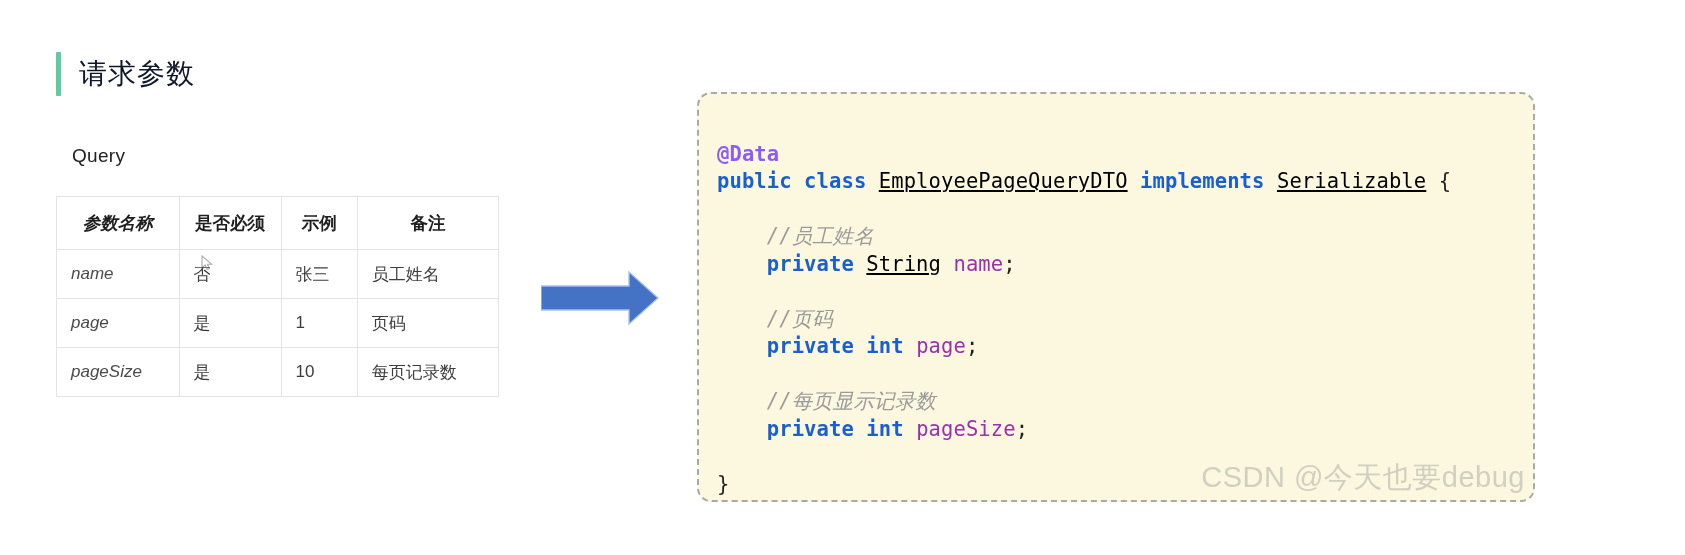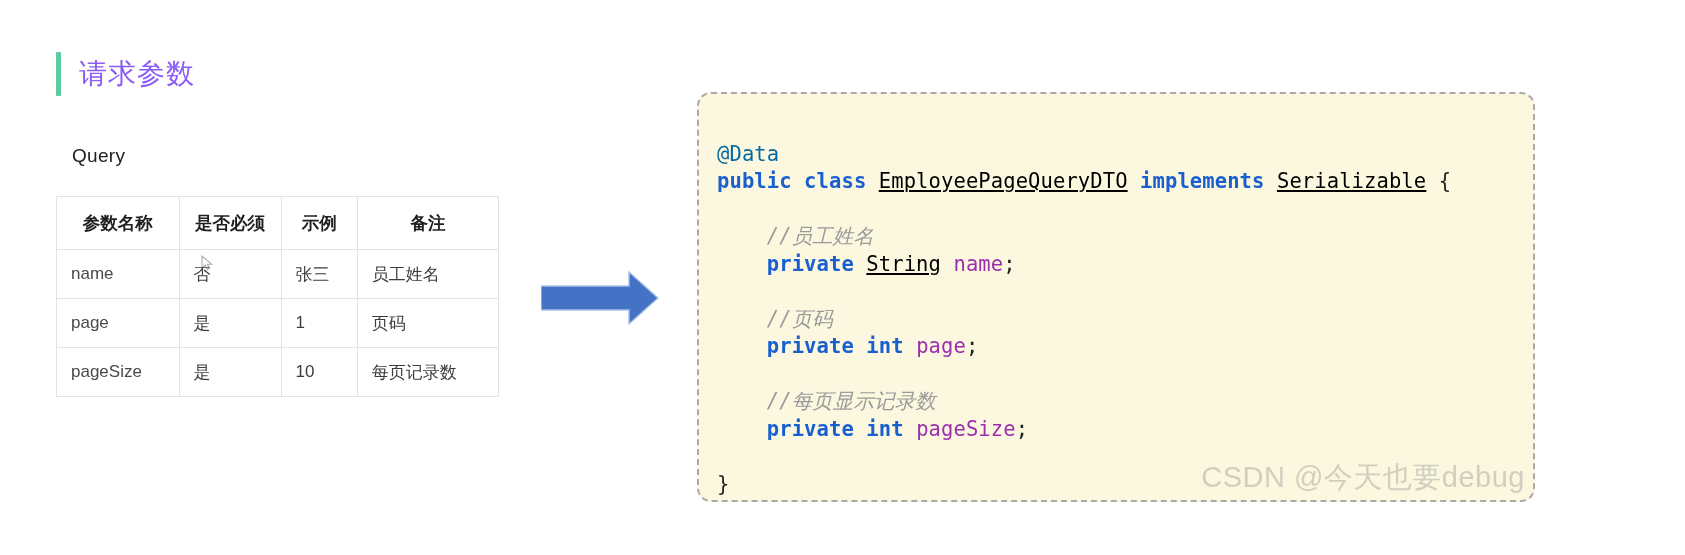--- a/index.html
+++ b/index.html
@@ -24,21 +24,21 @@
   }
   .heading-accent {
     width: 5px; height: 44px;
     background: #5ecba1;
     border-radius: 1px;
     margin-right: 18px;
   }
   .heading-text {
     font-size: 28px;
     font-weight: 400;
-    color: #8b5cf6;
+    color: #0f172a;
     letter-spacing: 1px;
     line-height: 44px;
   }
 
   .query-label {
     position: absolute; left: 72px; top: 145px;
     font-size: 19px; font-weight: normal; color: #222222;
     letter-spacing: .3px;
   }
 
@@ -60,21 +60,21 @@
     white-space: nowrap;
   }
   .param-table th {
     font-weight: bold;
     color: #1f1f1f;
     font-size: 17.5px;
     text-align: center;
     height: 53px;
   }
   .param-table th.th-name { text-align: center; }
-  .col-0 { width: 119px; }
+  .col-0 { width: 119px; font-style: italic; }
   .col-1 { width: 99px; font-family: Liberation Mono, monospace; }
   .col-2 { width: 74px; }
   .col-3 { width: 137px; }
   .param-table td.cell-name { color: #4a4a4a; }
 
   .cursor-artifact {
     position: absolute;
     left: 200px; top: 255px;
     width: 16px; height: 16px;
     pointer-events: none;
@@ -99,21 +99,21 @@
   }
   .code-body {
     position: absolute;
     left: 18px; top: 26px;
     font-family: "DejaVu Sans Mono", "Liberation Mono", monospace;
     font-size: 20.5px;
     line-height: 27.5px;
     white-space: pre;
     letter-spacing: .1px;
   }
-  .tok-anno   { color: #0369a1; }
+  .tok-anno   { color: #8b5cf6; font-weight: bold; }
   .tok-kw     { color: #1a5fd0; font-weight: bold; }
   .tok-type   { color: #000000; text-decoration: underline; }
   .tok-plain  { color: #1f1f1f; }
   .tok-field  { color: #9b2fae; }
   .tok-comment{ color: #9a9a9a; font-style: italic; }
   .code-line { display: block; min-height: 27.5px; }
 
   .watermark {
     position: absolute;
     right: 8px; bottom: 2px;

